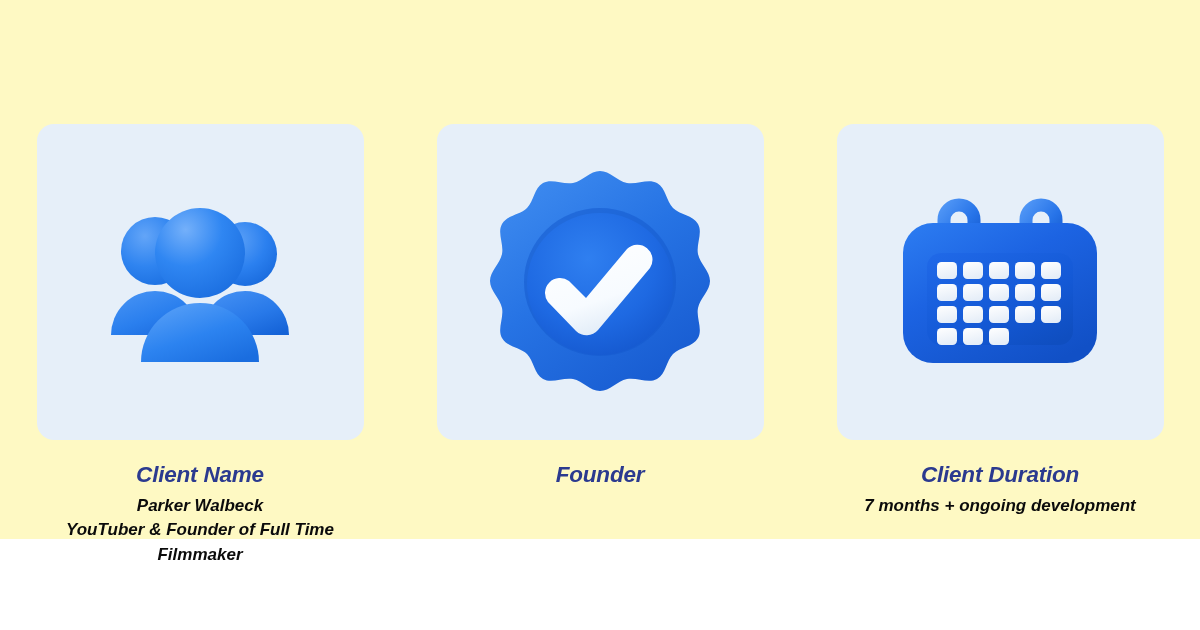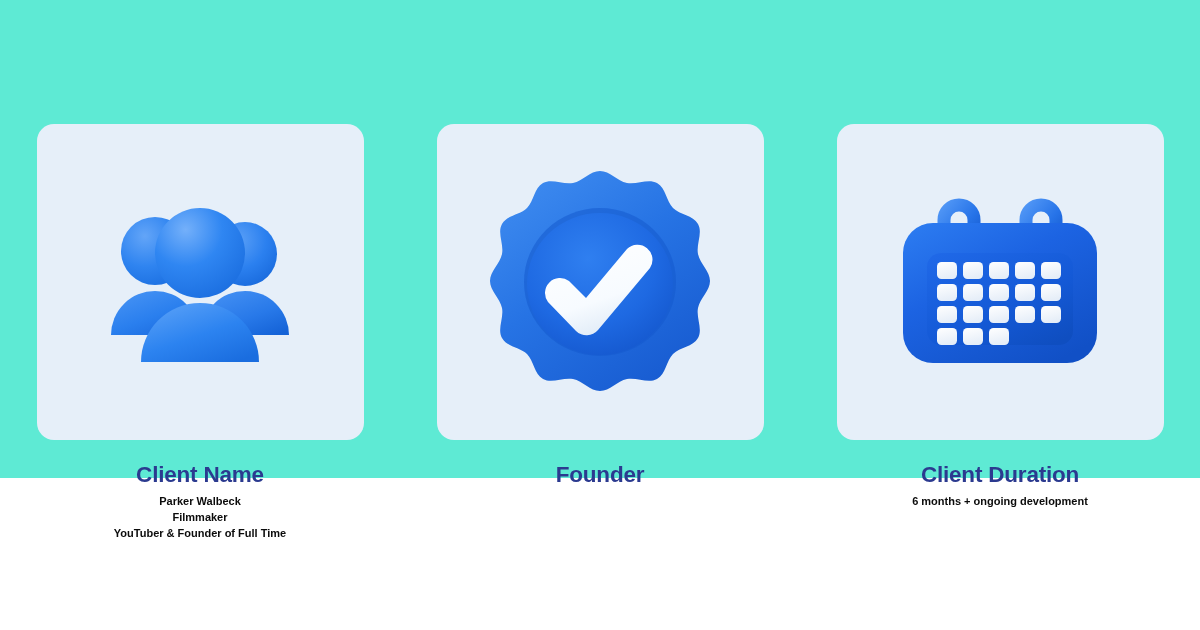--- a/index.html
+++ b/index.html
@@ -10,22 +10,23 @@
     width: 1200px;
     height: 630px;
     background: #ffffff;
     font-family: "Liberation Sans", sans-serif;
     overflow: hidden;
   }
 
   .board {
     position: relative;
     width: 1200px;
-    height: 478px;
-    background: #5eead4;
+    height: 539px;
+    background: #fef9c3;
+    font-style: italic;
   }
 
   .columns {
     position: absolute;
     left: 0;
     top: 0;
     width: 1200px;
     height: 630px;
     display: flex;
     flex-direction: row;
@@ -63,21 +64,21 @@
     font-size: 22.5px;
     font-weight: bold;
     color: #2b3a8f;
     letter-spacing: -0.2px;
     line-height: 1.05;
     text-align: center;
   }
 
   .card-body {
     margin-top: 7px;
-    font-size: 11px;
+    font-size: 17px;
     font-weight: bold;
     color: #0b0b0b;
     line-height: 1.45;
     text-align: center;
     width: 355px;
   }
 
   .card-body .line {
     display: block;
   }
@@ -144,22 +145,22 @@
             <path d="M66 205 a59 59 0 0 1 118 0 z" fill="url(#p-body-c)"></path>
             <circle cx="125" cy="96" r="45" fill="url(#p-head-c)"></circle>
           </g>
         </svg>
       </div>
 
       <div class="card-heading">Client Name</div>
 
       <div class="card-body">
         <span class="line">Parker Walbeck</span>
+        <span class="line">YouTuber &amp; Founder of Full Time</span>
         <span class="line">Filmmaker</span>
-        <span class="line">YouTuber &amp; Founder of Full Time</span>
       </div>
     </div>
 
     <div class="column col-2">
 
       <div class="icon-card">
         <svg class="icon-art" viewBox="0 0 250 250">
           <defs>
             <linearGradient id="badge-outer" x1="15%" y1="0%" x2="85%" y2="100%">
               <stop offset="0%" stop-color="#3f8cf0"></stop>
@@ -283,18 +284,18 @@
             <rect x="62" y="171" width="20" height="17" rx="4.5"></rect>
             <rect x="88" y="171" width="20" height="17" rx="4.5"></rect>
             <rect x="114" y="171" width="20" height="17" rx="4.5"></rect>
           </g>
         </svg>
       </div>
 
       <div class="card-heading">Client Duration</div>
 
       <div class="card-body">
-        <span class="line">6 months + ongoing development</span>
+        <span class="line">7 months + ongoing development</span>
       </div>
     </div>
 
   </div>
 </div>
 
 </body></html>

